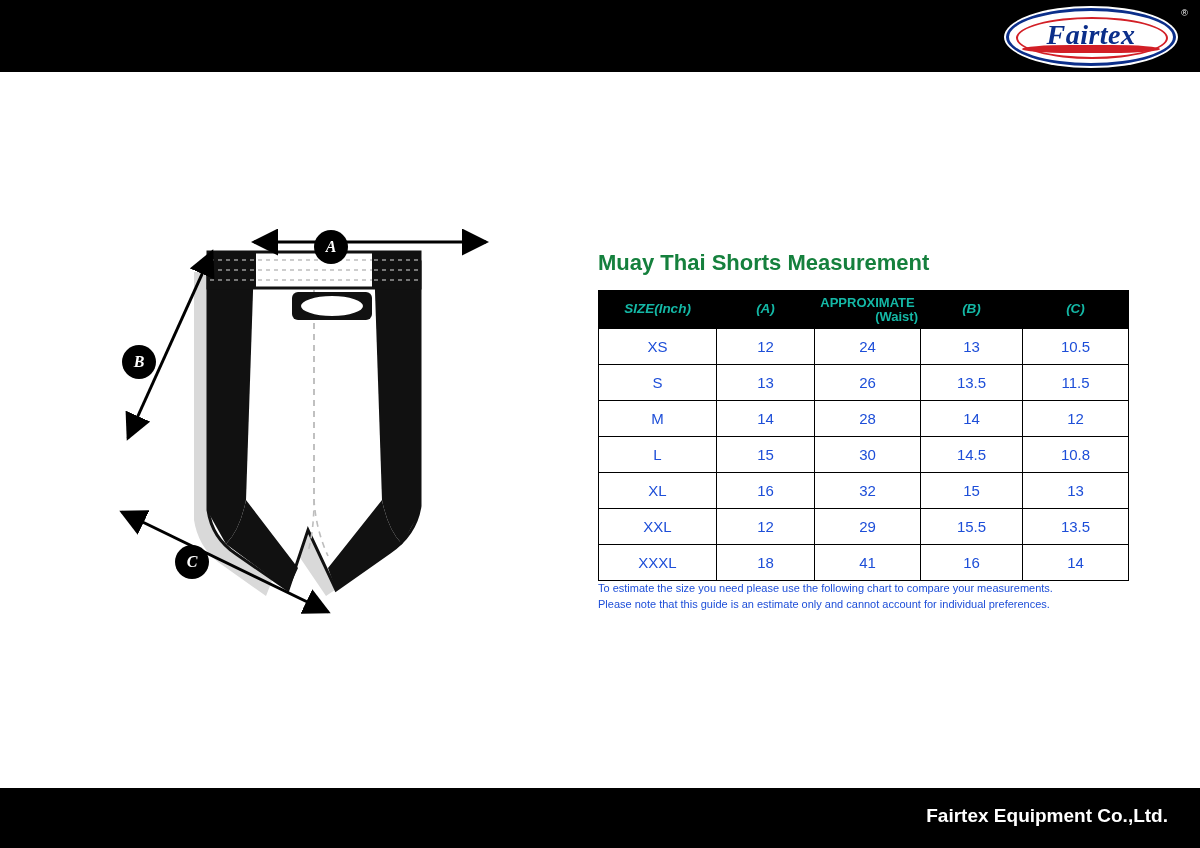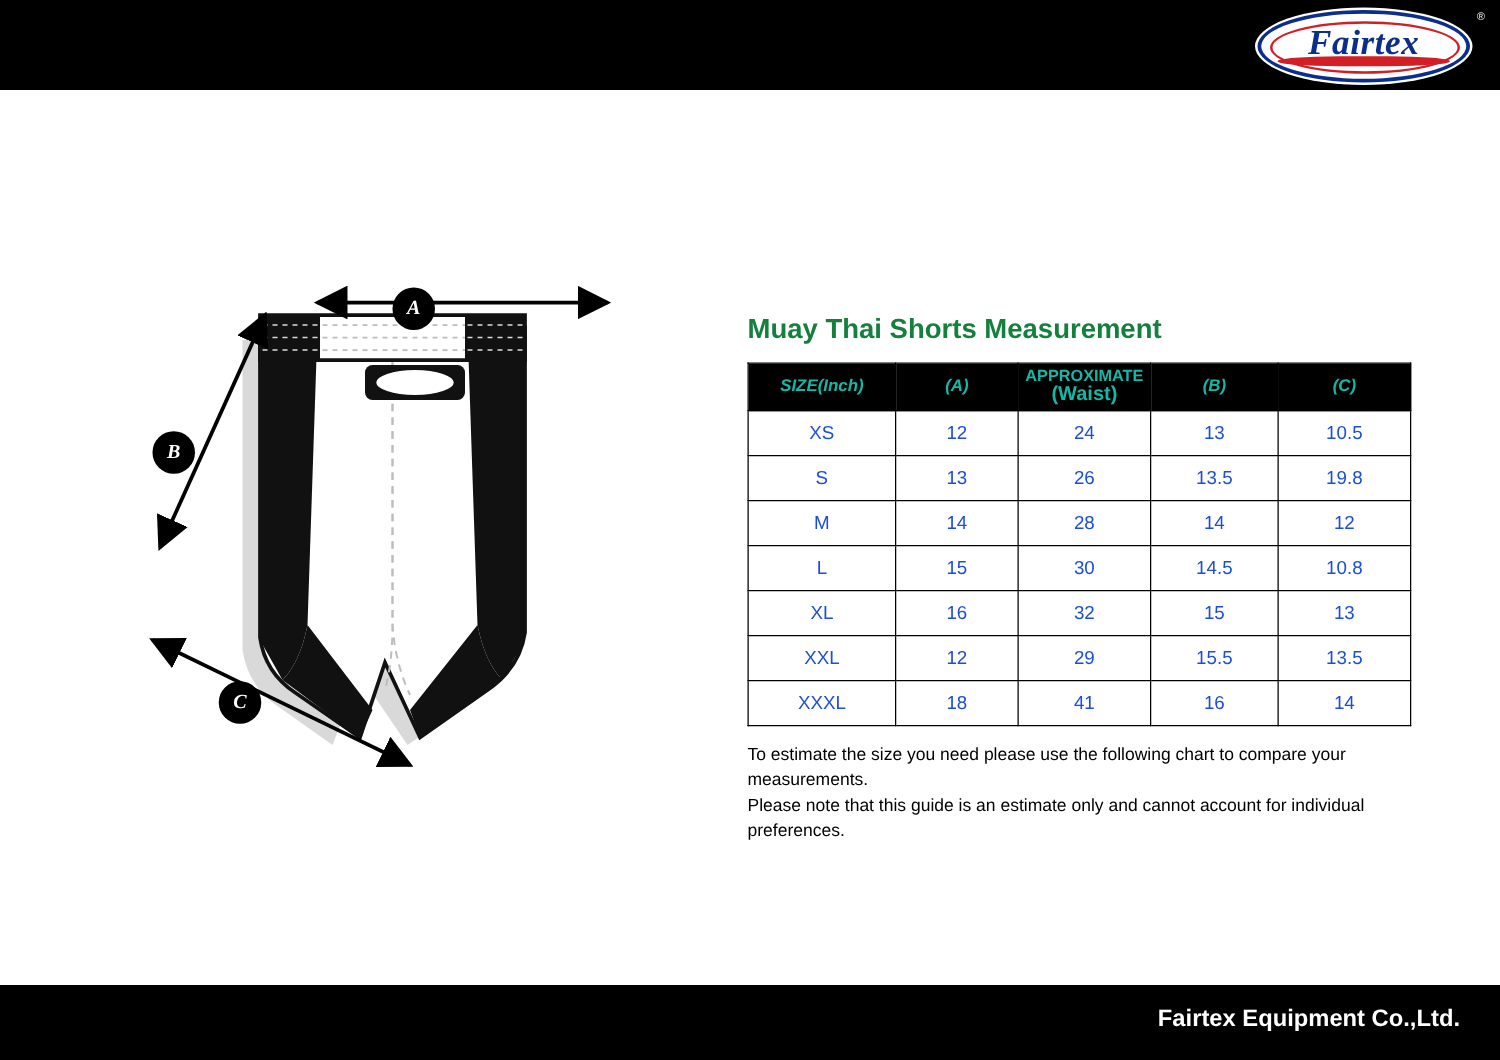--- a/index.html
+++ b/index.html
@@ -139,26 +139,25 @@
     color: #14b8a6;
     font-weight: bold;
     font-size: 13px;
     height: 38px;
     line-height: 1.05;
   }
   table.size-table thead th.italic-head {
     font-style: italic;
     font-size: 13.5px;
   }
-  .head-sub { display: block; font-size: 16px; font-weight: bold; }
+  .head-sub { display: block; font-size: 13px; font-weight: bold; text-align: right; }
   .note {
-    margin-top: 12px;
-    font-size: 14px;
+    font-size: 11px;
     line-height: 1.45;
-    color: #000000;
+    color: #1d4ed8;
     width: 540px;
   }
 
   
   .illus {
     position: absolute;
     left: 40px; top: 200px;
     width: 520px; height: 460px;
   }
   .badge {
@@ -303,21 +302,21 @@
           <td>12</td>
           <td>24</td>
           <td>13</td>
           <td>10.5</td>
         </tr>
         <tr>
           <td>S</td>
           <td>13</td>
           <td>26</td>
           <td>13.5</td>
-          <td>19.8</td>
+          <td>11.5</td>
         </tr>
         <tr>
           <td>M</td>
           <td>14</td>
           <td>28</td>
           <td>14</td>
           <td>12</td>
         </tr>
         <tr>
           <td>L</td>

